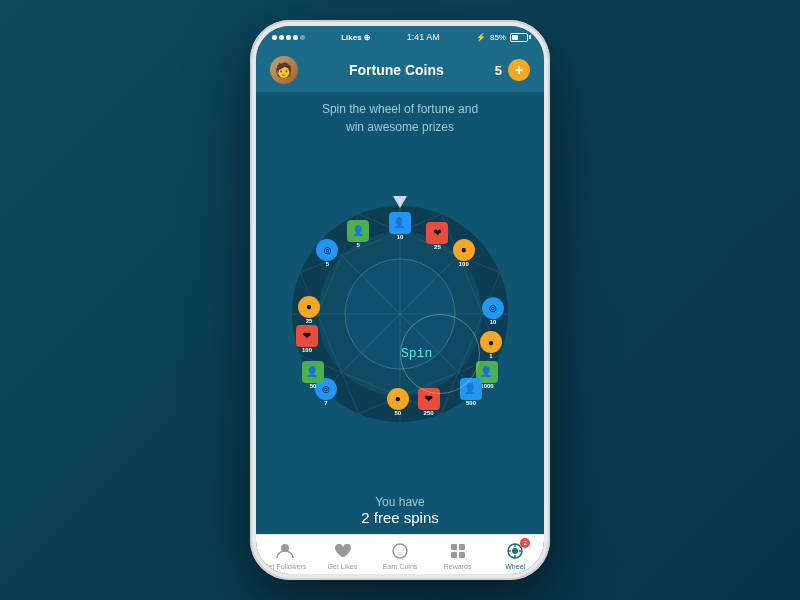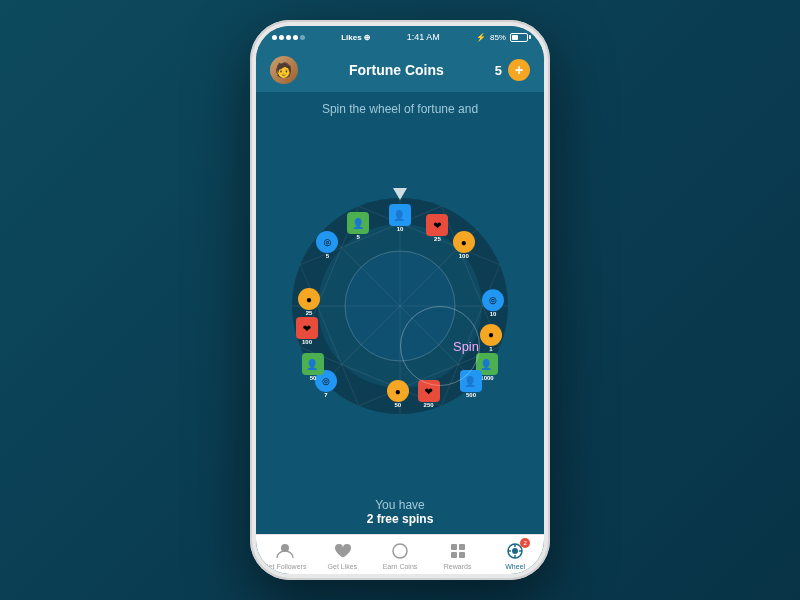--- a/index.html
+++ b/index.html
@@ -151,26 +151,27 @@
 
     
     .spin-btn {
       width: 80px;
       height: 80px;
       border-radius: 50%;
       background: transparent;
       border: 1.5px solid rgba(255,255,255,0.3);
       display: flex;
       align-items: center;
-      justify-content: flex-end;
-      color: #f0abfc;
+      justify-content: flex-start;
+      color: #5eead4;
       font-size: 13px;
       cursor: pointer;
       position: absolute;
       z-index: 10;
+      font-family: Liberation Mono, monospace;
     }
 
     
     .pointer {
       position: absolute;
       top: -8px;
       left: 50%;
       transform: translateX(-50%);
       width: 0;
       height: 0;
@@ -185,22 +186,22 @@
       text-align: center;
       padding: 8px;
       flex-shrink: 0;
     }
     .you-have {
       color: #a0c8d8;
       font-size: 12px;
     }
     .free-spins {
       color: #fff;
-      font-size: 12px;
-      font-weight: 700;
+      font-size: 15px;
+      font-weight: 400;
     }
 
     
     .tab-bar {
       background: #fff;
       display: flex;
       align-items: center;
       justify-content: space-around;
       padding: 6px 0 4px;
       flex-shrink: 0;
@@ -281,20 +282,21 @@
       <div class="avatar">🧑</div>
       <div class="header-title">Fortune Coins</div>
       <div class="header-right">
         <span class="coin-count">5</span>
         <div class="add-btn">+</div>
       </div>
     </div>
 
     <div class="subtitle">
       <div>Spin the wheel of fortune and</div>
+      <div>win awesome prizes</div>
     </div>
 
     <div class="wheel-area">
       <div class="wheel-container">
 
         <svg width="220" height="220" viewBox="0 0 220 220" class="wheel-svg">
 
           <circle cx="110" cy="110" r="108" fill="#0d3d52"></circle>
 
           <circle cx="110" cy="110" r="82" fill="#0f4a63"></circle>

